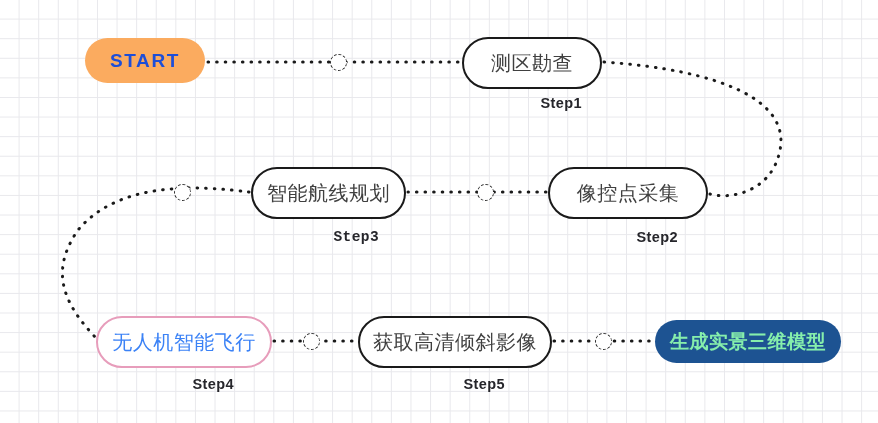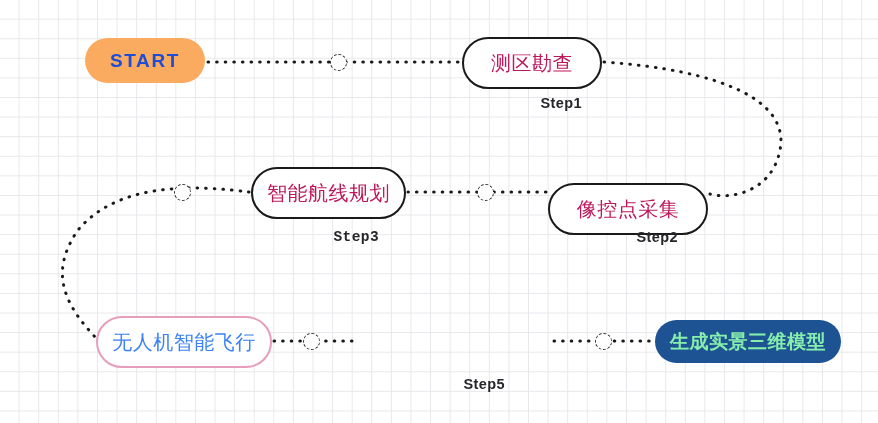--- a/index.html
+++ b/index.html
@@ -33,21 +33,21 @@
     box-sizing: border-box;
     display: flex;
     align-items: center;
     justify-content: center;
     white-space: nowrap;
   }
   .node-plain {
     background: #ffffff;
     border: 2.4px solid #1a1a1a;
     border-radius: 999px;
-    color: #be185d;
+    color: #404040;
     font-size: 20px;
     font-weight: 400;
     letter-spacing: 0.5px;
   }
   .node-start {
     background: #fbab5f;
     border-radius: 999px;
     color: #1d4ed8;
     font-size: 19px;
     font-weight: bold;
@@ -110,49 +110,55 @@
   </svg>
 
   <div class="node node-start" style="left:85px; top:38px; width:120px; height:45px;">
     <span>START</span>
   </div>
 
   <div class="node node-plain" style="left:462px; top:37px; width:140px; height:52px;">
     <span>测区勘查</span>
   </div>
 
-  <div class="node node-plain" style="left:548px; top:183px; width:160px; height:52px;">
+  <div class="node node-plain" style="left:548px; top:167px; width:160px; height:52px;">
     <span>像控点采集</span>
   </div>
 
   <div class="node node-plain" style="left:251px; top:167px; width:155px; height:52px;">
     <span>智能航线规划</span>
   </div>
 
   <div class="node node-pink" style="left:96px; top:316px; width:176px; height:52px;">
     <span>无人机智能飞行</span>
   </div>
 
+  <div class="node node-plain" style="left:358px; top:316px; width:194px; height:52px;">
+    <span>获取高清倾斜影像</span>
+  </div>
 
   <div class="node node-blue" style="left:655px; top:320px; width:186px; height:43px;">
     <span>生成实景三维模型</span>
   </div>
 
   <div class="junction" style="left:329.5px; top:53.5px;"></div>
   <div class="junction" style="left:476.5px; top:183.5px;"></div>
   <div class="junction" style="left:173.5px; top:183.5px;"></div>
   <div class="junction" style="left:302.5px; top:332.5px;"></div>
   <div class="junction" style="left:594.5px; top:332.5px;"></div>
 
   <div class="step-label" style="left:482px; top:95px; width:100px;">
     <span>Step1</span>
   </div>
   <div class="step-label" style="left:578px; top:229px; width:100px;">
     <span>Step2</span>
   </div>
   <div class="step-label" style="left:279px; top:229px; width:100px;font-family:Liberation Mono, monospace;">
     <span>Step3</span>
   </div>
+  <div class="step-label" style="left:134px; top:376px; width:100px;">
+    <span>Step4</span>
+  </div>
   <div class="step-label" style="left:405px; top:376px; width:100px;">
     <span>Step5</span>
   </div>
 
 </div>
 
 </body></html>

